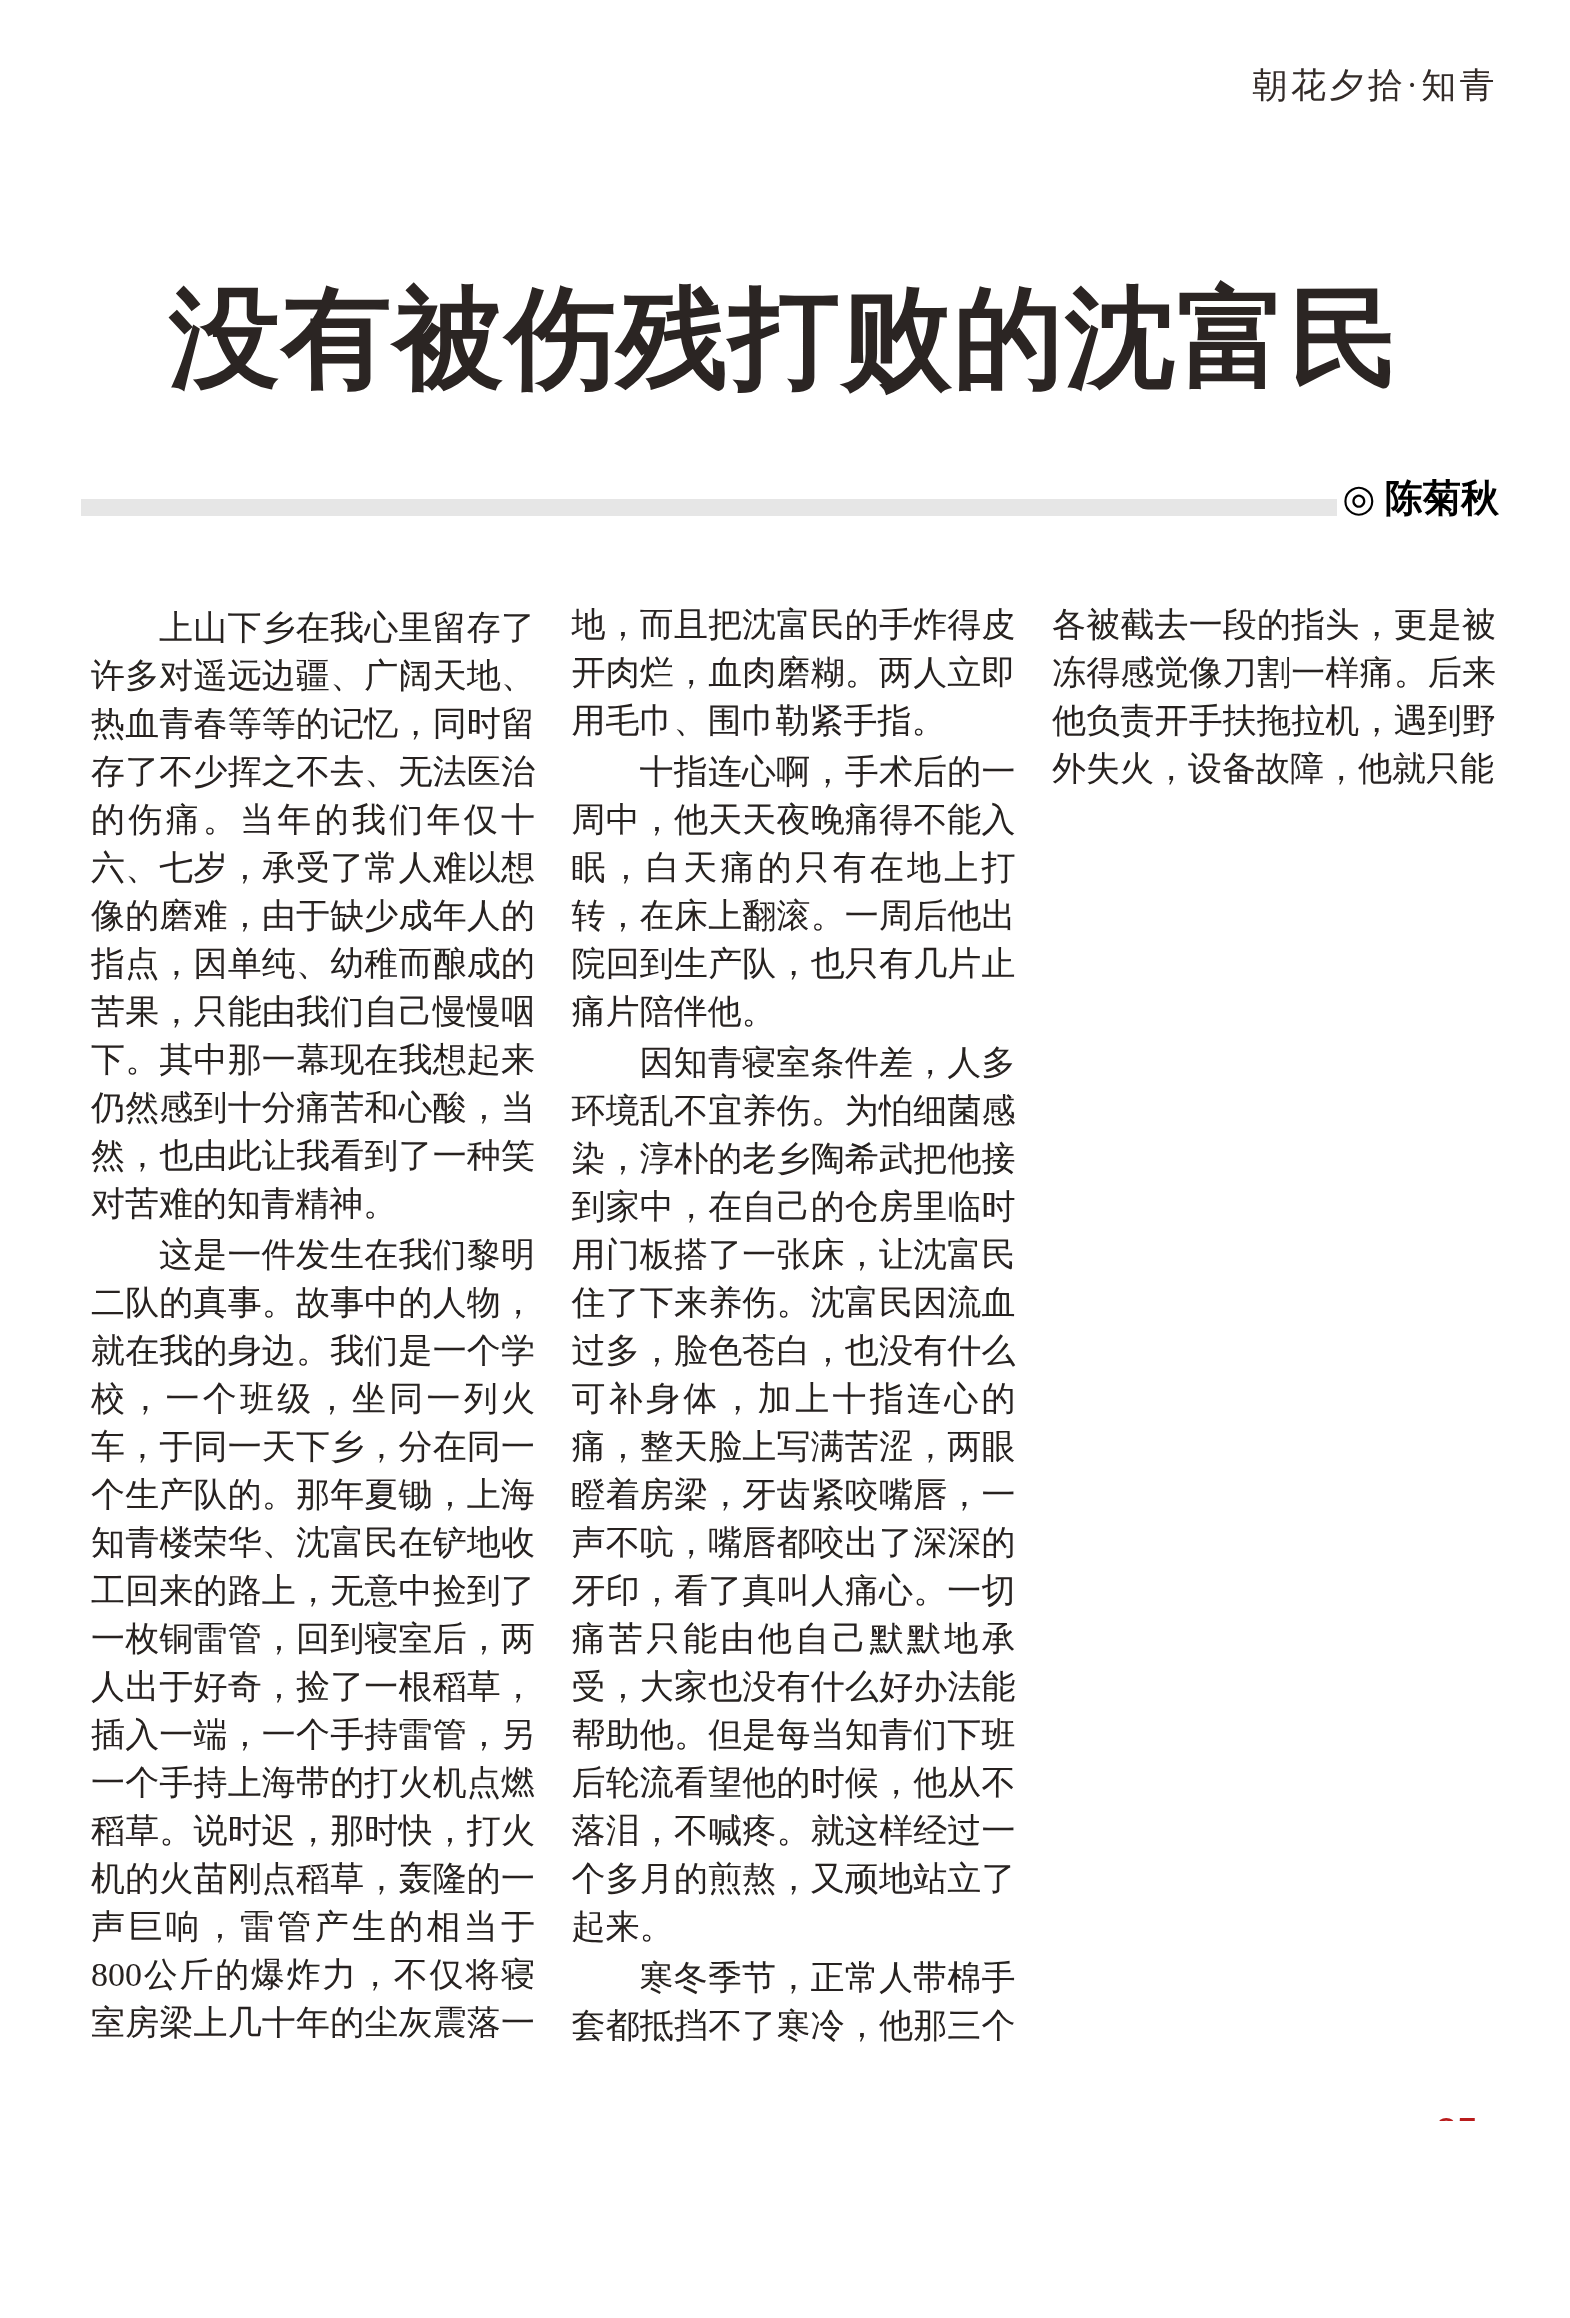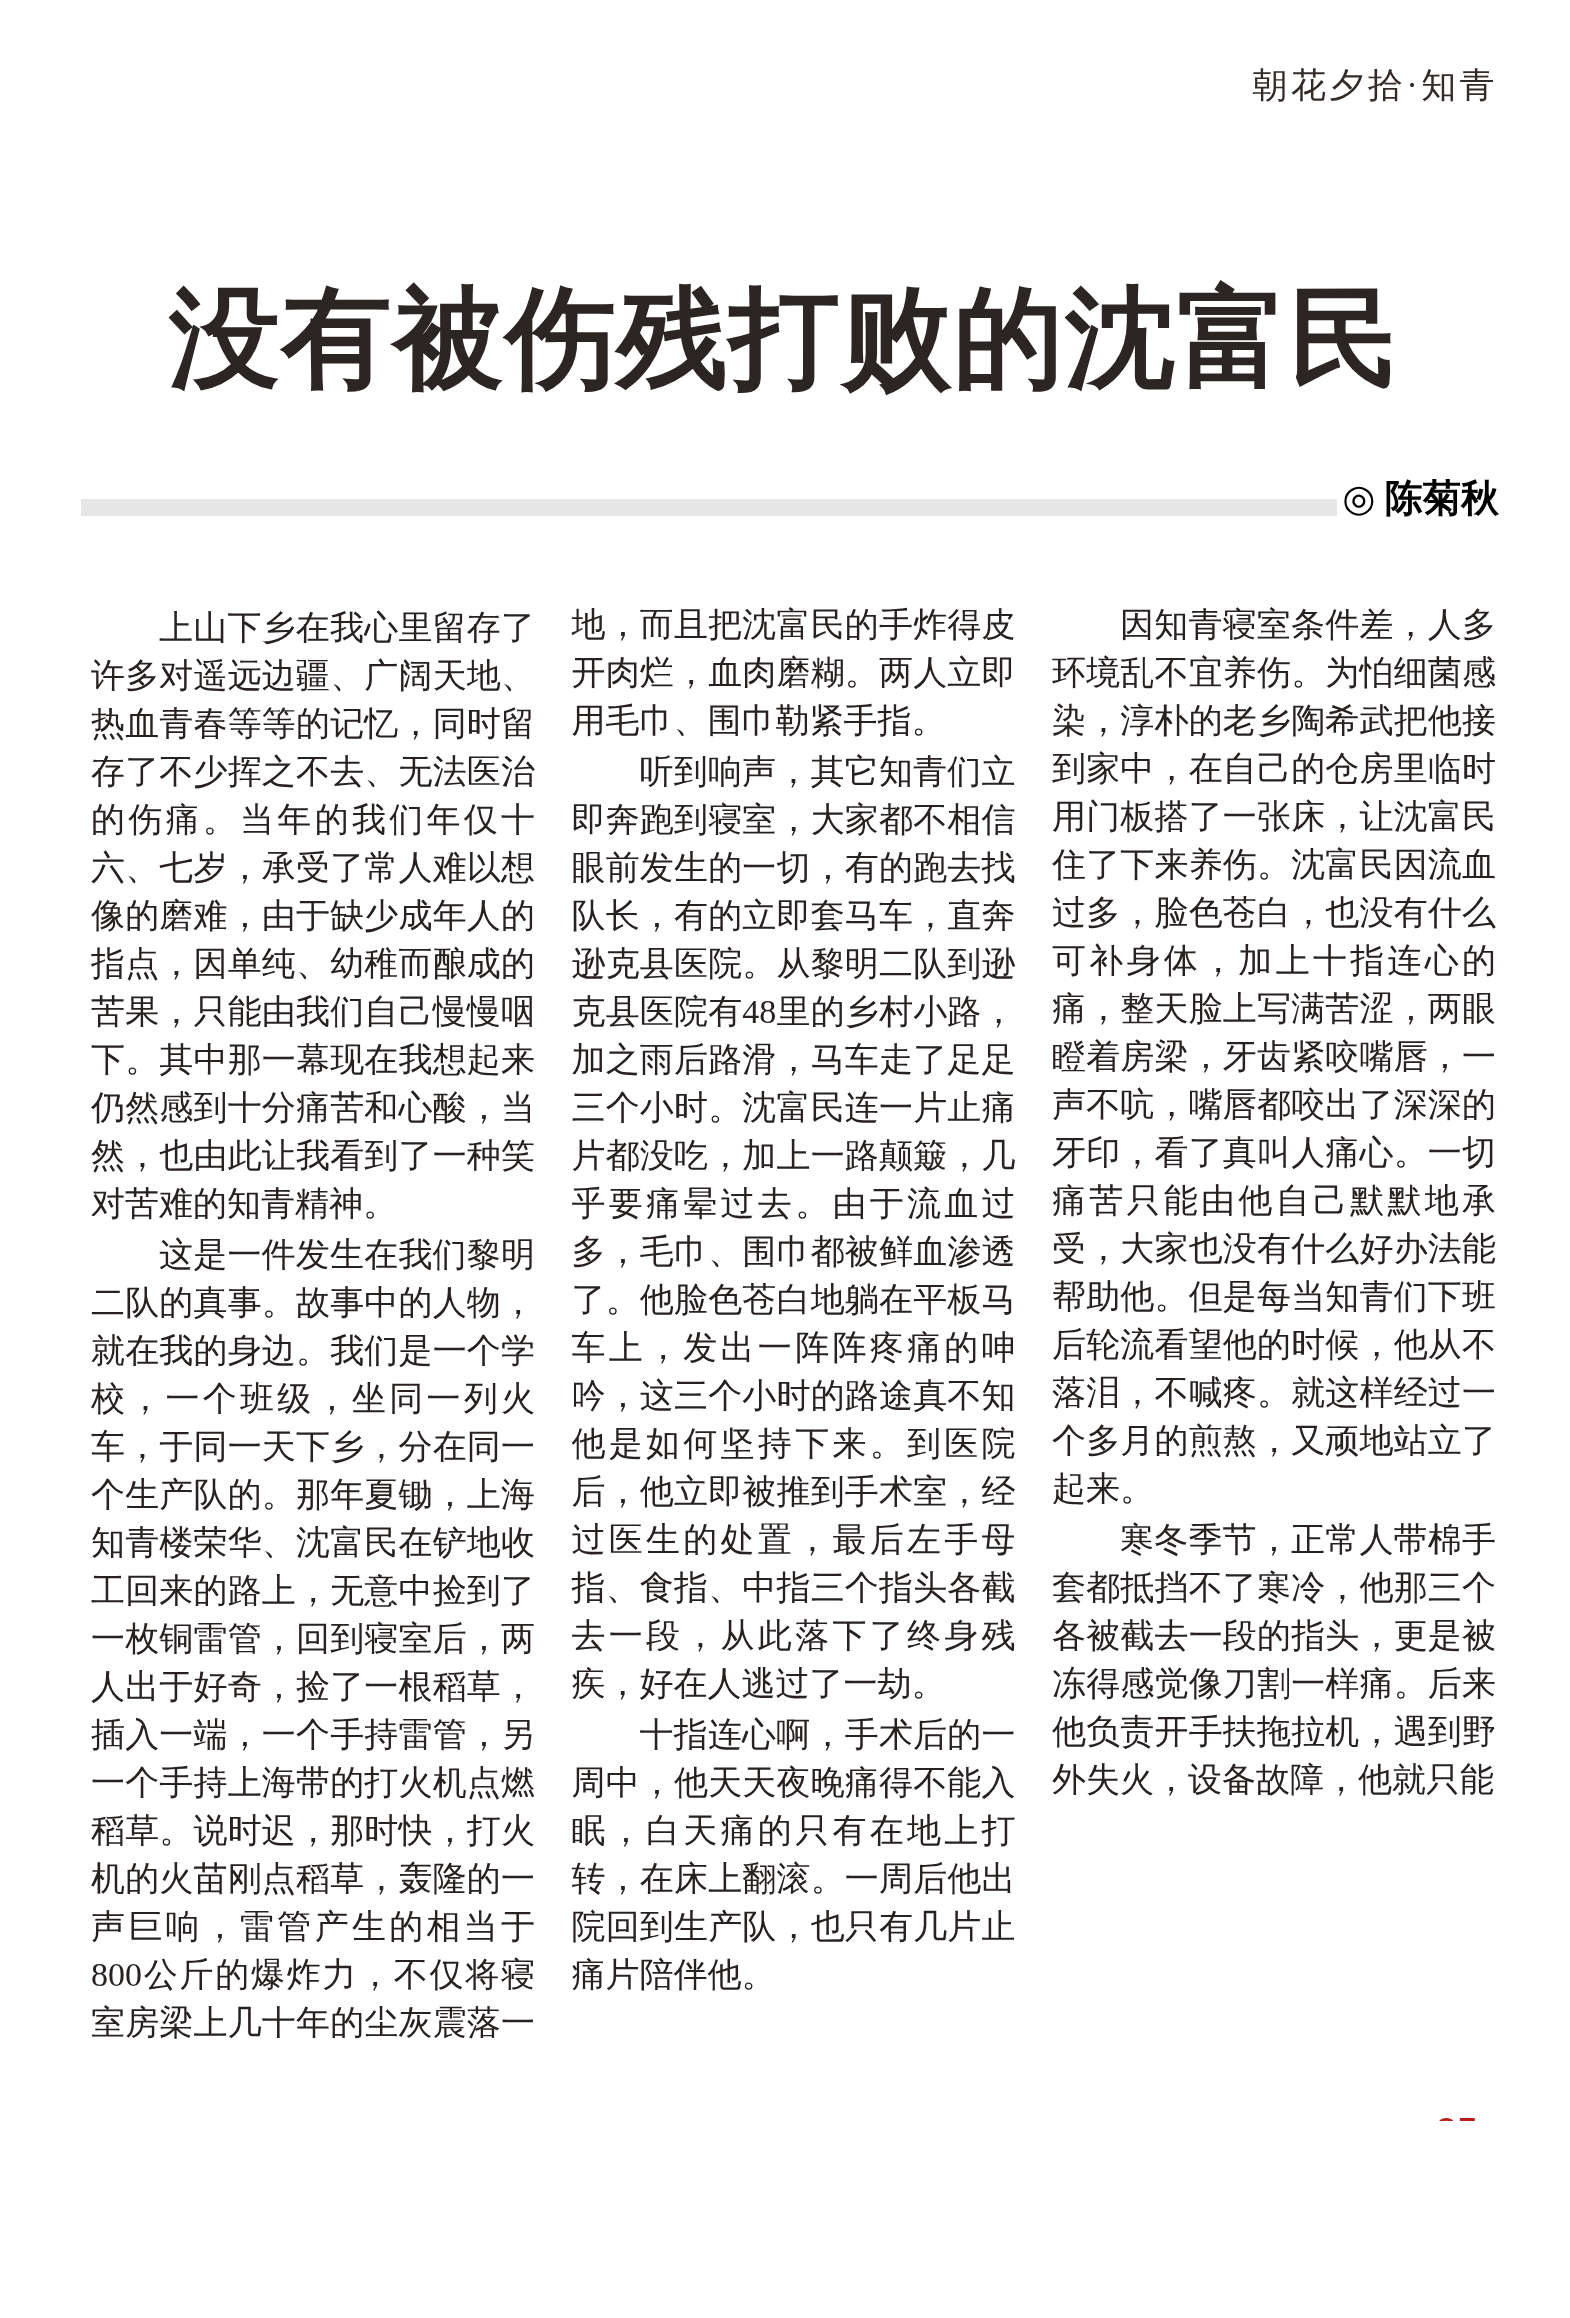--- a/index.html
+++ b/index.html
@@ -113,21 +113,20 @@
 
   <div class="divider-bar"></div>
 
   <div class="byline">
     <span class="byline-symbol">◎</span><span>陈菊秋</span>
   </div>
 
   <div class="article-body">
     <p>上山下乡在我心里留存了许多对遥远边疆、广阔天地、热血青春等等的记忆，同时留存了不少挥之不去、无法医治的伤痛。当年的我们年仅十六、七岁，承受了常人难以想像的磨难，由于缺少成年人的指点，因单纯、幼稚而酿成的苦果，只能由我们自己慢慢咽下。其中那一幕现在我想起来仍然感到十分痛苦和心酸，当然，也由此让我看到了一种笑对苦难的知青精神。</p>
     <p>这是一件发生在我们黎明二队的真事。故事中的人物，就在我的身边。我们是一个学校，一个班级，坐同一列火车，于同一天下乡，分在同一个生产队的。那年夏锄，上海知青楼荣华、沈富民在铲地收工回来的路上，无意中捡到了一枚铜雷管，回到寝室后，两人出于好奇，捡了一根稻草，插入一端，一个手持雷管，另一个手持上海带的打火机点燃稻草。说时迟，那时快，打火机的火苗刚点稻草，轰隆的一声巨响，雷管产生的相当于800公斤的爆炸力，不仅将寝室房梁上几十年的尘灰震落一地，而且把沈富民的手炸得皮开肉烂，血肉磨糊。两人立即用毛巾、围巾勒紧手指。</p>
-    <p>听到响声，其它知青们立即奔跑到寝室，大家都不相信眼前发生的一切，有的跑去找队长，有的立即套马车，直奔逊克县医院。从黎明二队到逊克县医院有48里的乡村小路，加之雨后路滑，马车走了足足三个小时。沈富民连一片止痛片都没吃，加上一路颠簸，几乎要痛晕过去。由于流血过多，毛巾、围巾都被鲜血渗透了。他脸色苍白地躺在平板马车上，发出一阵阵疼痛的呻吟，这三个小时的路途真不知他是如何坚持下来。到医院后，他立即被推到手术室，经过医生的处置，最后左手母指、食指、中指三个指头各截去一段，从此落下了终身残疾，好在人逃过了一劫。</p>
     <p>十指连心啊，手术后的一周中，他天天夜晚痛得不能入眠，白天痛的只有在地上打转，在床上翻滚。一周后他出院回到生产队，也只有几片止痛片陪伴他。</p>
     <p>因知青寝室条件差，人多环境乱不宜养伤。为怕细菌感染，淳朴的老乡陶希武把他接到家中，在自己的仓房里临时用门板搭了一张床，让沈富民住了下来养伤。沈富民因流血过多，脸色苍白，也没有什么可补身体，加上十指连心的痛，整天脸上写满苦涩，两眼瞪着房梁，牙齿紧咬嘴唇，一声不吭，嘴唇都咬出了深深的牙印，看了真叫人痛心。一切痛苦只能由他自己默默地承受，大家也没有什么好办法能帮助他。但是每当知青们下班后轮流看望他的时候，他从不落泪，不喊疼。就这样经过一个多月的煎熬，又顽地站立了起来。</p>
     <p>寒冬季节，正常人带棉手套都抵挡不了寒冷，他那三个各被截去一段的指头，更是被冻得感觉像刀割一样痛。后来他负责开手扶拖拉机，遇到野外失火，设备故障，他就只能</p>
   </div>
 
   <div class="footer">
     <span class="footer-label">page</span><span class="footer-number">35</span>
   </div>
 
 </div>

